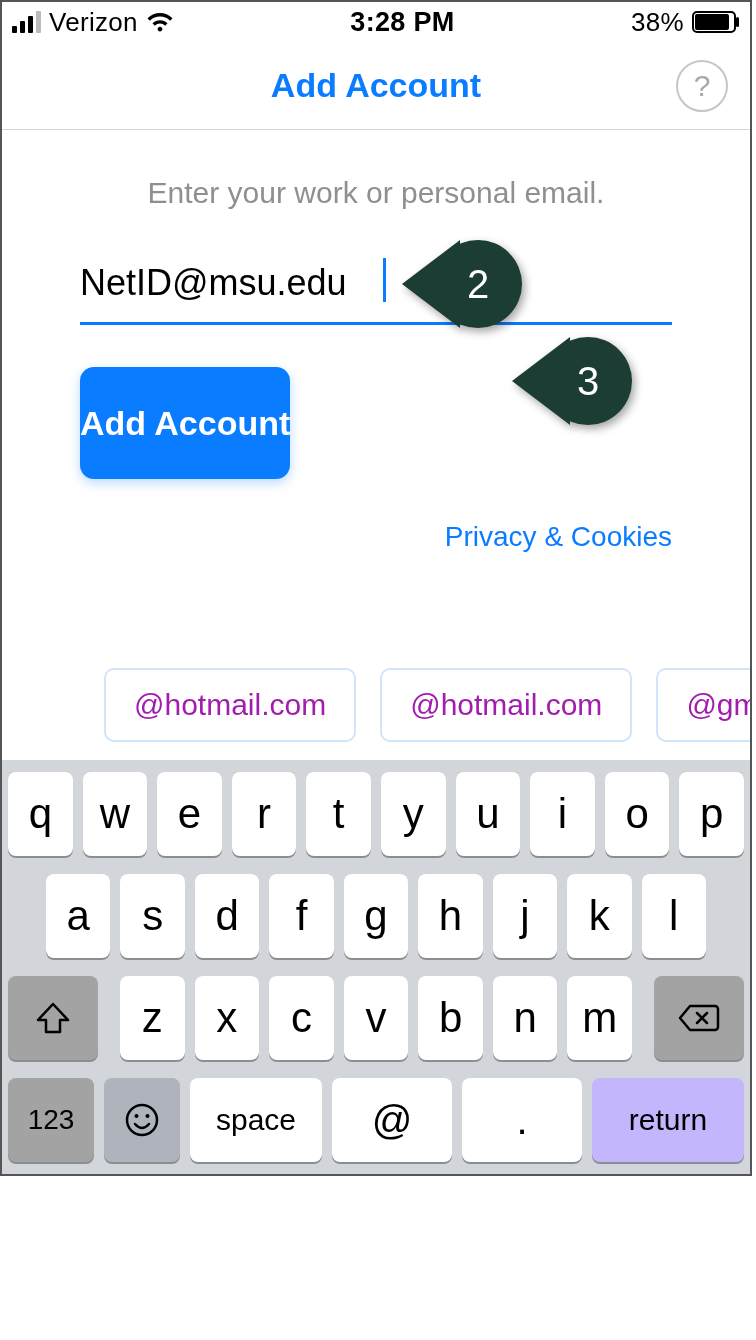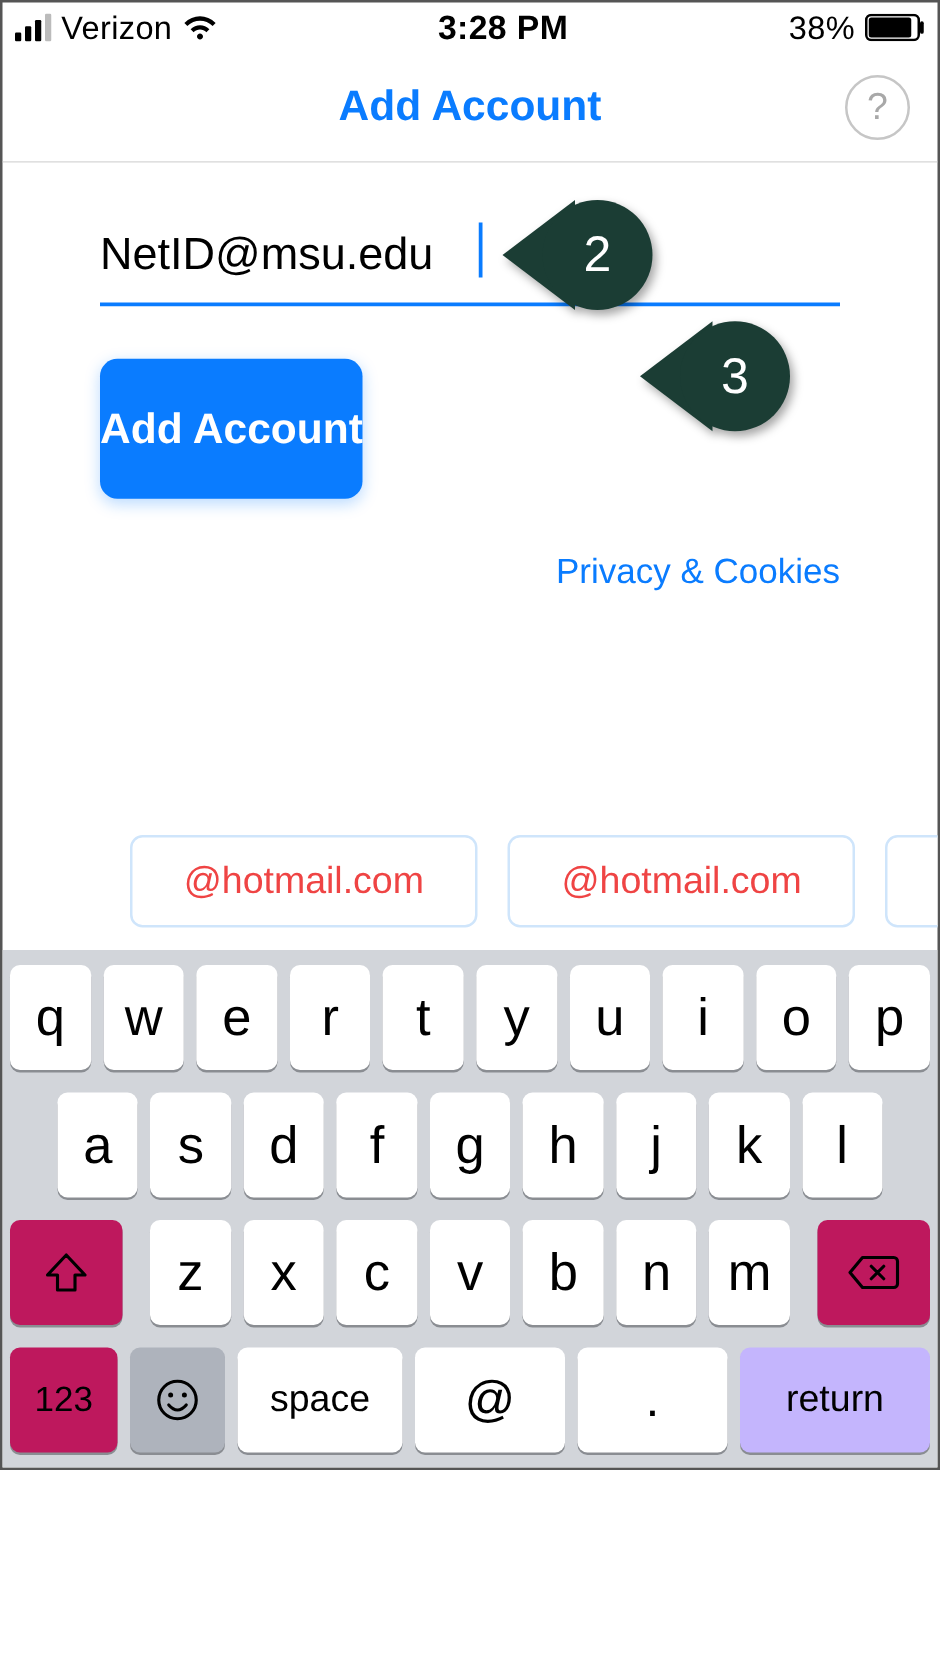--- a/index.html
+++ b/index.html
@@ -70,40 +70,40 @@
     display: flex; align-items: center; justify-content: center; margin-left: -26px;
   }
   .callout-2 { left: 322px; top: -16px; }
   .callout-3 { right: 40px; top: 12px; }
   .rel { position: relative; }
   
   .suggestions {
     display: flex; gap: 24px; padding: 0 24px 18px 24px; margin-top: auto; margin-bottom: 0;
   }
   .chip {
-    flex: 0 0 auto; height: 74px; padding: 0 41px; border: 2px solid #cfe5fb;
-    border-radius: 10px; background: #fff; color: #ef4444; font-size: 30px;
+    flex: 0 0 auto; height: 74px; padding: 0 28px; border: 2px solid #cfe5fb;
+    border-radius: 10px; background: #fff; color: #a21caf; font-size: 30px;
     display: flex; align-items: center; justify-content: center;
   }
   .chip.last { padding-right: 10px; }
   
   .keyboard {
     background: #d2d5da; padding: 12px 6px 8px 6px; user-select: none;
   }
   .krow { display: flex; justify-content: center; gap: 10px; margin-bottom: 18px; }
   .key {
     background: #fff; border-radius: 8px; box-shadow: 0 2px 0 #8a8d92;
     height: 84px; display: flex; align-items: center; justify-content: center;
     font-size: 42px; color: #000; flex: 1;
   }
   .krow.r1 .key { flex-basis: 0; }
   .krow.r2 { padding: 0 38px; }
   .krow.r2 .key { flex-basis: 0; }
   .fnkey {
-    background: #be185d; border-radius: 8px; box-shadow: 0 2px 0 #8a8d92;
+    background: #a3a3a3; border-radius: 8px; box-shadow: 0 2px 0 #8a8d92;
     height: 84px; display: flex; align-items: center; justify-content: center; color: #000;
   }
   .shift { width: 90px; }
   .bksp { width: 90px; }
   .krow.r3 { gap: 10px; }
   .krow.r3 .mid { display: flex; gap: 10px; flex: 1; padding: 0 12px; }
   .krow.r3 .mid .key { flex: 1; }
   .krow.r4 { gap: 10px; margin-bottom: 4px; }
   .krow.r4 .fnkey, .krow.r4 .key { height: 84px; }
   .k-123 { width: 86px; font-size: 28px; }
@@ -148,20 +148,21 @@
   </div>
 
   <div class="nav-bar">
     <div class="nav-title">Add Account</div>
     <div class="help-btn">
       <span>?</span>
     </div>
   </div>
 
   <div class="content">
+    <div class="prompt">Enter your work or personal email.</div>
 
     <div class="email-wrap rel">
       <input class="email-input" type="text" value="NetID@msu.edu" style="">
       <div class="cursor"></div>
       <div class="callout callout-2">
         <div class="tail"></div>
         <div class="bubble">
             <span>2</span>
           </div>
       </div>

